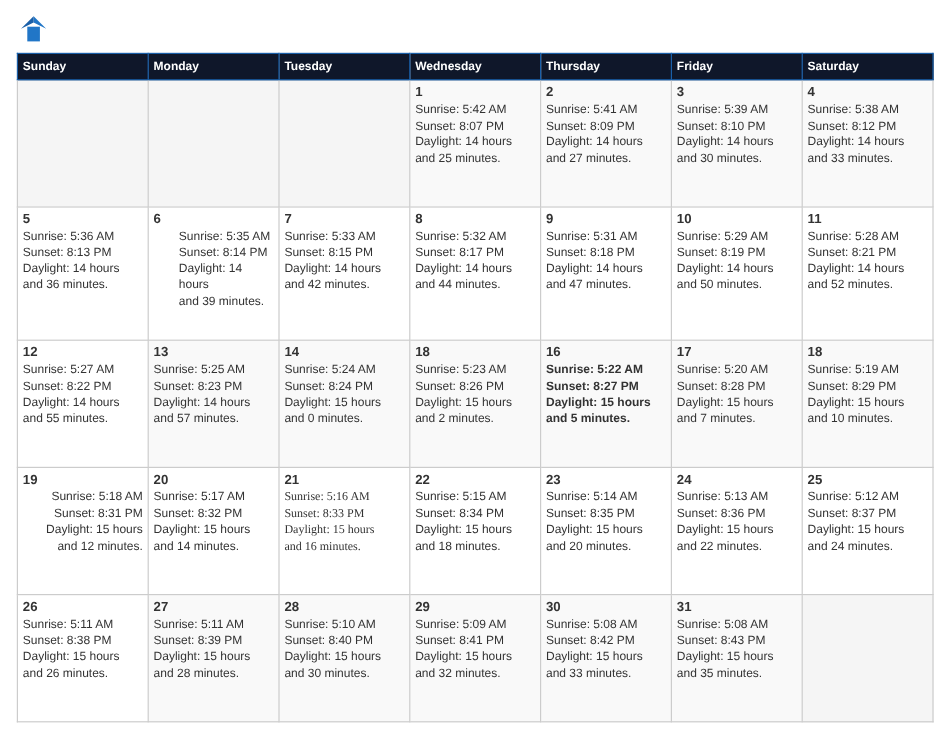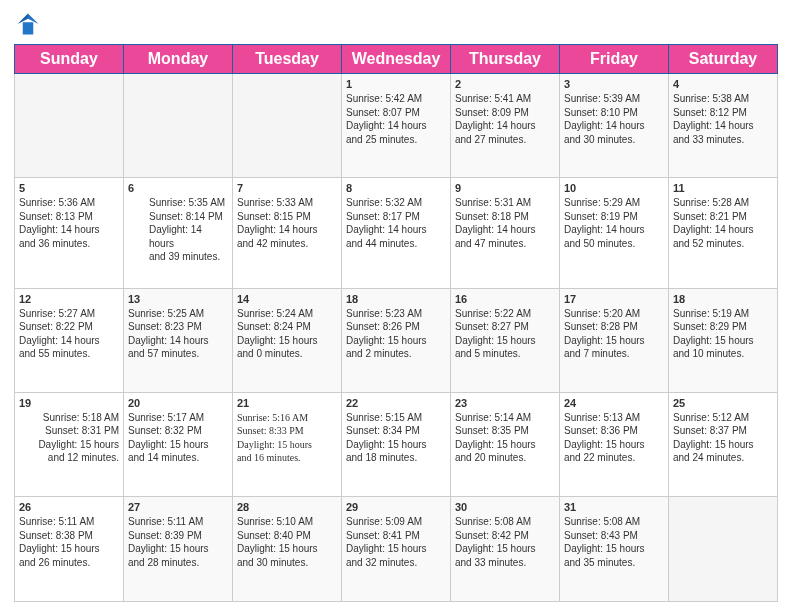--- a/index.html
+++ b/index.html
@@ -44,27 +44,27 @@
       font-size: 13px;
       color: #555;
     }
     .calendar {
       flex: 1;
       border-collapse: collapse;
       width: 100%;
       table-layout: fixed;
     }
     .calendar thead tr th {
-      background-color: #ec4899;
+      background-color: #0f172a;
       color: #fff;
-      font-size: 16px;
+      font-size: 10px;
       font-weight: bold;
       padding: 5px 4px;
       border: 1px solid #1a5fa8;
-      text-align: center;
+      text-align: left;
     }
     .calendar tbody tr td {
       border: 1px solid #ccc;
       vertical-align: top;
       padding: 4px 4px 3px 4px;
       font-size: 9.5px;
       color: #333;
       background: #fff;
       height: 85px;
     }
@@ -234,21 +234,21 @@
           </td>
           <td>
             <span class="day-number">18</span>
             <div class="day-info" style="white-space: pre-line;">Sunrise: 5:23 AM
 Sunset: 8:26 PM
 Daylight: 15 hours
 and 2 minutes.</div>
           </td>
           <td>
             <span class="day-number">16</span>
-            <div class="day-info" style="white-space: pre-line;">Sunrise: 5:22 AM
+            <div class="day-info" style="white-space: pre-line; font-weight: bold;">Sunrise: 5:22 AM
 Sunset: 8:27 PM
 Daylight: 15 hours
 and 5 minutes.</div>
           </td>
           <td>
             <span class="day-number">17</span>
             <div class="day-info" style="white-space: pre-line;">Sunrise: 5:20 AM
 Sunset: 8:28 PM
 Daylight: 15 hours
 and 7 minutes.</div>

